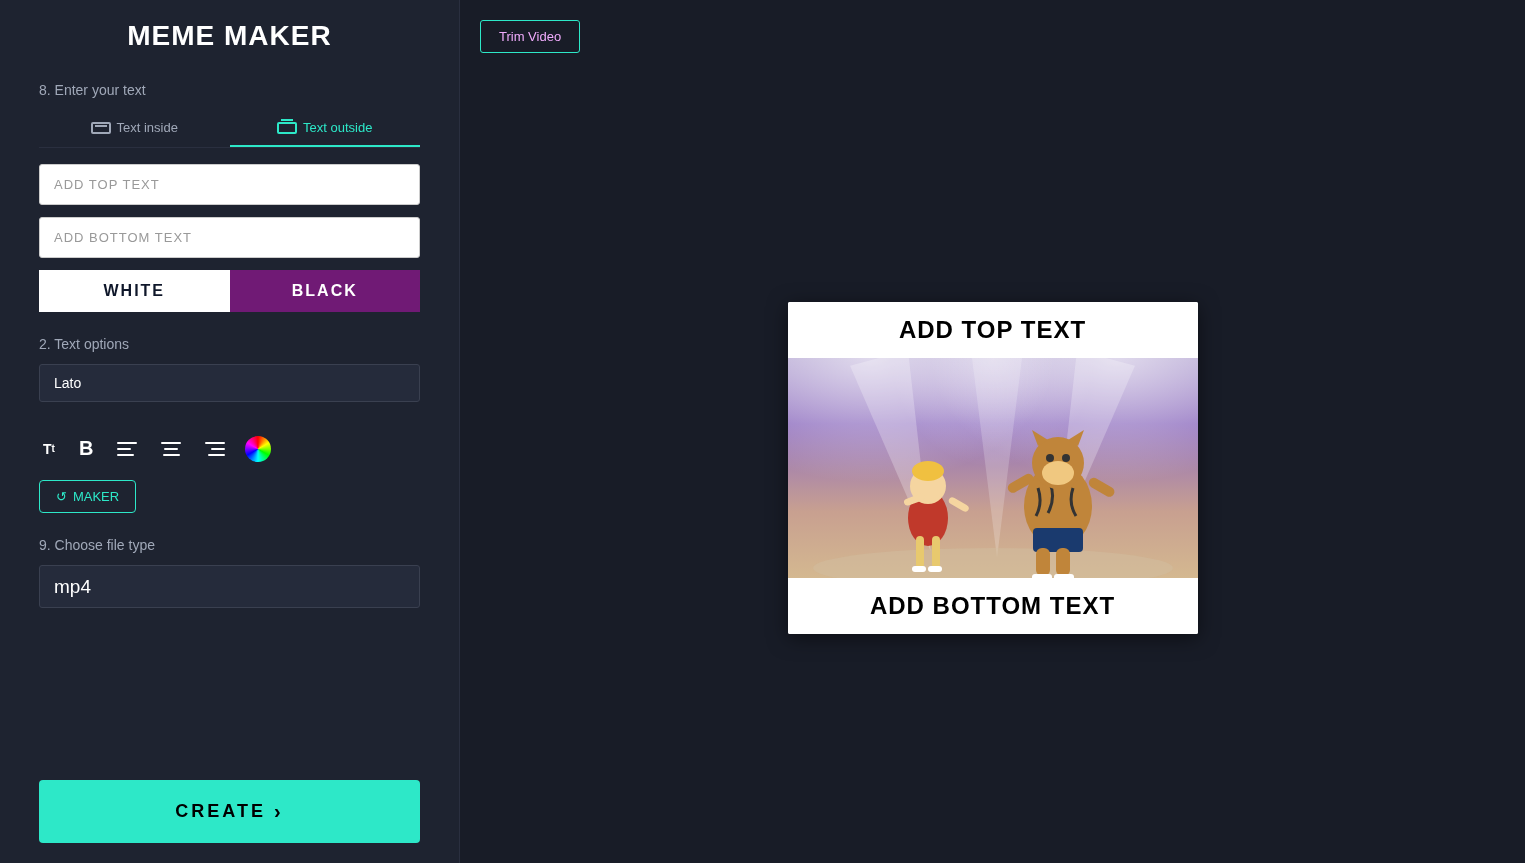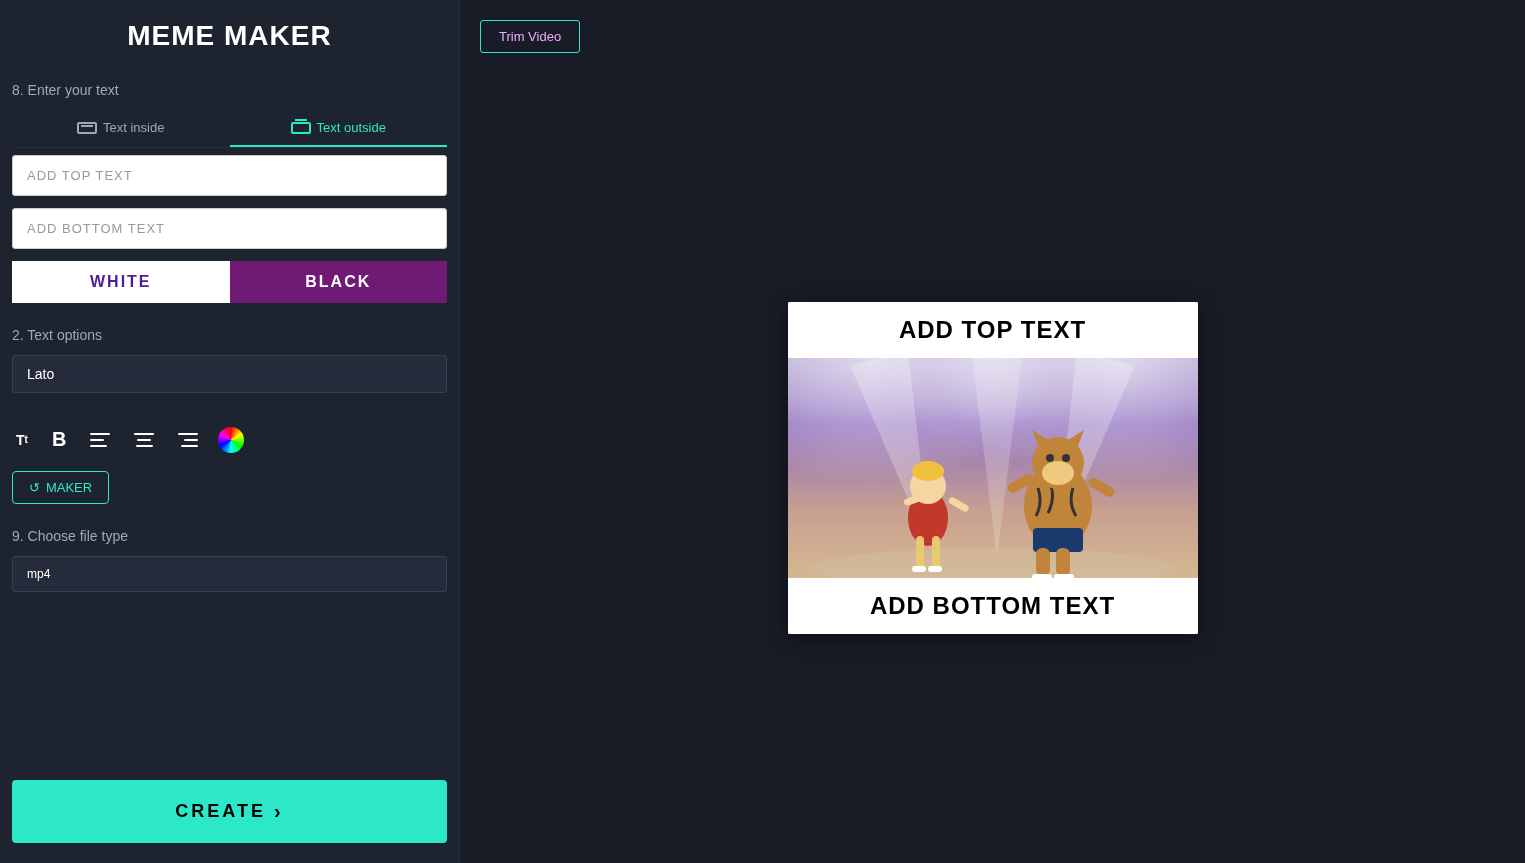--- a/index.html
+++ b/index.html
@@ -13,21 +13,21 @@
     }
 
     
     .left-panel {
       width: 460px;
       min-width: 460px;
       background-color: #1e2330;
       border-right: 1px solid #2a2f3f;
       display: flex;
       flex-direction: column;
-      padding: 20px 12px;
+      padding: 20px 39px;
       height: 100%;
       overflow-y: auto;
     }
 
     .app-title {
       font-size: 28px;
       font-weight: 900;
       color: #ffffff;
       text-align: center;
       margin-bottom: 30px;
@@ -37,21 +37,21 @@
     .section-label {
       font-size: 14px;
       color: #a0a8b8;
       margin-bottom: 12px;
     }
 
     
     .tabs {
       display: flex;
       border-bottom: 1px solid #2a2f3f;
-      margin-bottom: 7px;
+      margin-bottom: 16px;
     }
     .tab {
       flex: 1;
       text-align: center;
       padding: 10px 0;
       font-size: 13px;
       color: #a0a8b8;
       cursor: pointer;
       display: flex;
       align-items: center;
@@ -119,21 +119,21 @@
       flex: 1;
       padding: 12px;
       font-size: 16px;
       font-weight: 900;
       cursor: pointer;
       border: none;
       letter-spacing: 2px;
     }
     .color-btn.white {
       background: #ffffff;
-      color: #4c1d95;
+      color: #0f172a;
     }
     .color-btn.black {
       background: #701a75;
       color: #ffffff;
     }
 
     
     .text-options-section {
       margin-bottom: 24px;
     }
@@ -213,21 +213,21 @@
     
     .file-type-section {
       margin-bottom: 24px;
     }
     .file-type-select {
       width: 100%;
       background: #252b3b;
       border: 1px solid #3a4050;
       border-radius: 3px;
       padding: 10px 14px;
-      font-size: 12px;
+      font-size: 19px;
       color: #ffffff;
       outline: none;
       cursor: pointer;
       appearance: none;
     }
 
     
     .spacer { flex: 1; }
 
     

